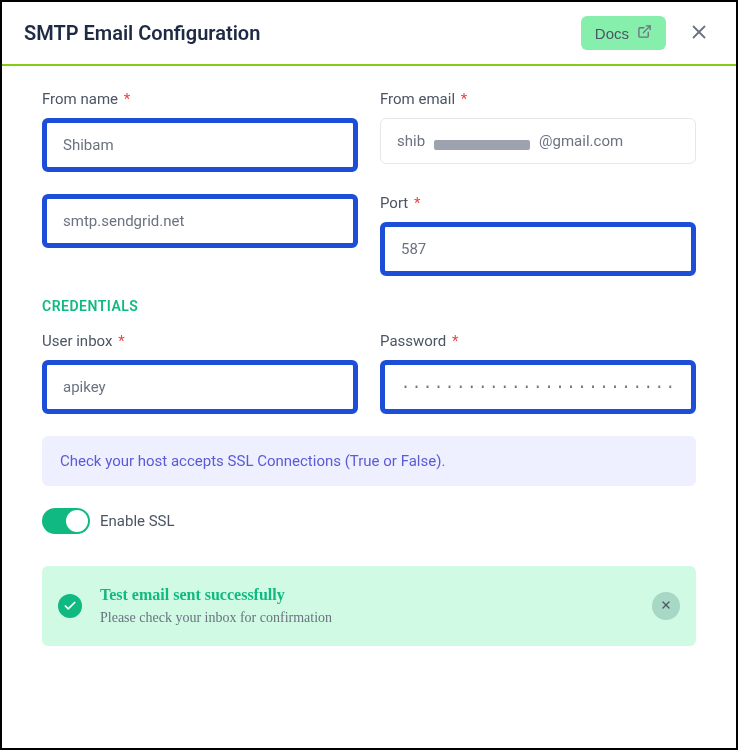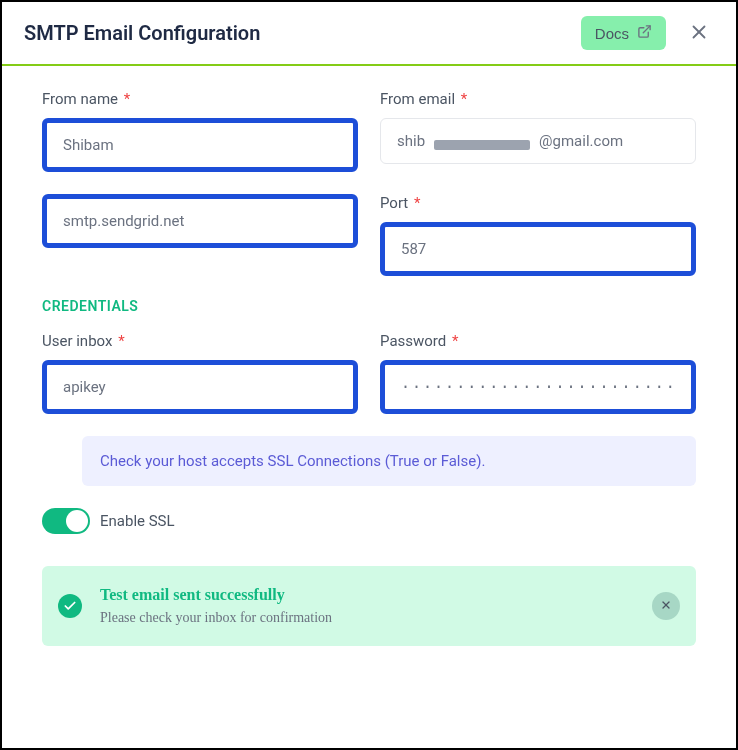--- a/index.html
+++ b/index.html
@@ -111,21 +111,20 @@
       letter-spacing: 2px;
       font-family: monospace;
     }
     .hint {
       background: #eef0ff;
       color: #5b5bd6;
       padding: 16px 18px;
       border-radius: 6px;
       font-size: 15px;
       margin-bottom: 22px;
-      margin-left: 40px;
     }
     .toggle-row {
       display: flex;
       align-items: center;
       gap: 10px;
       margin-bottom: 32px;
     }
     .toggle {
       position: relative;
       width: 48px;

